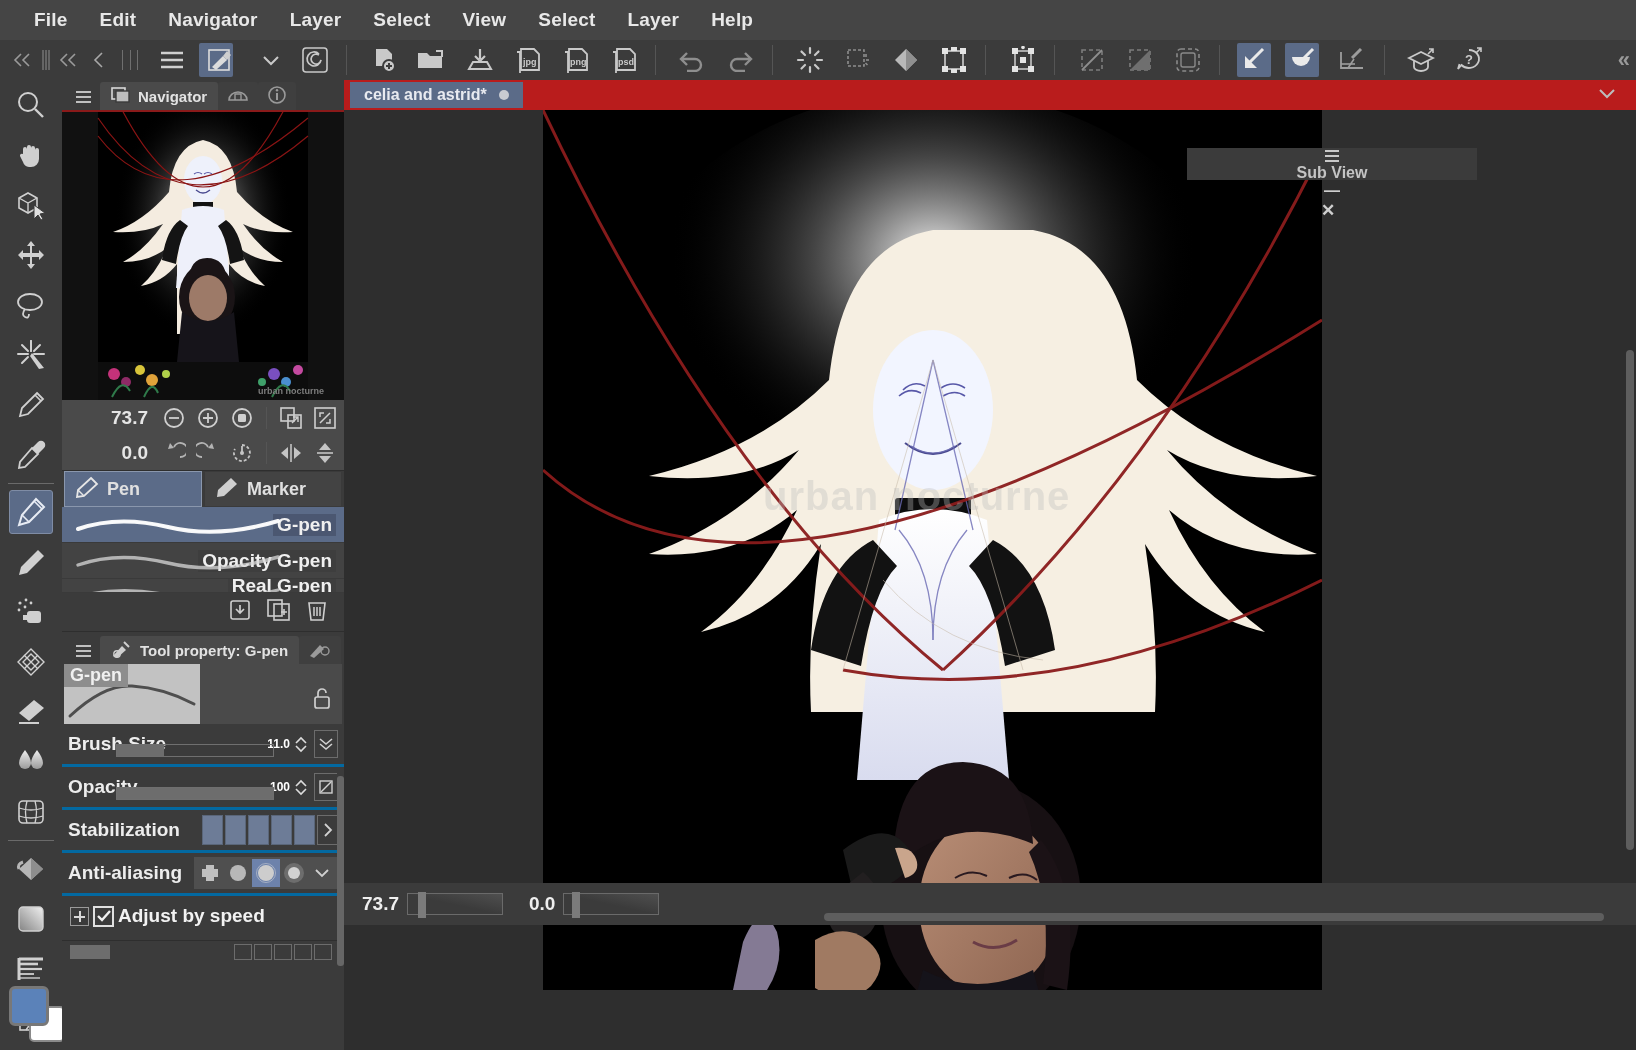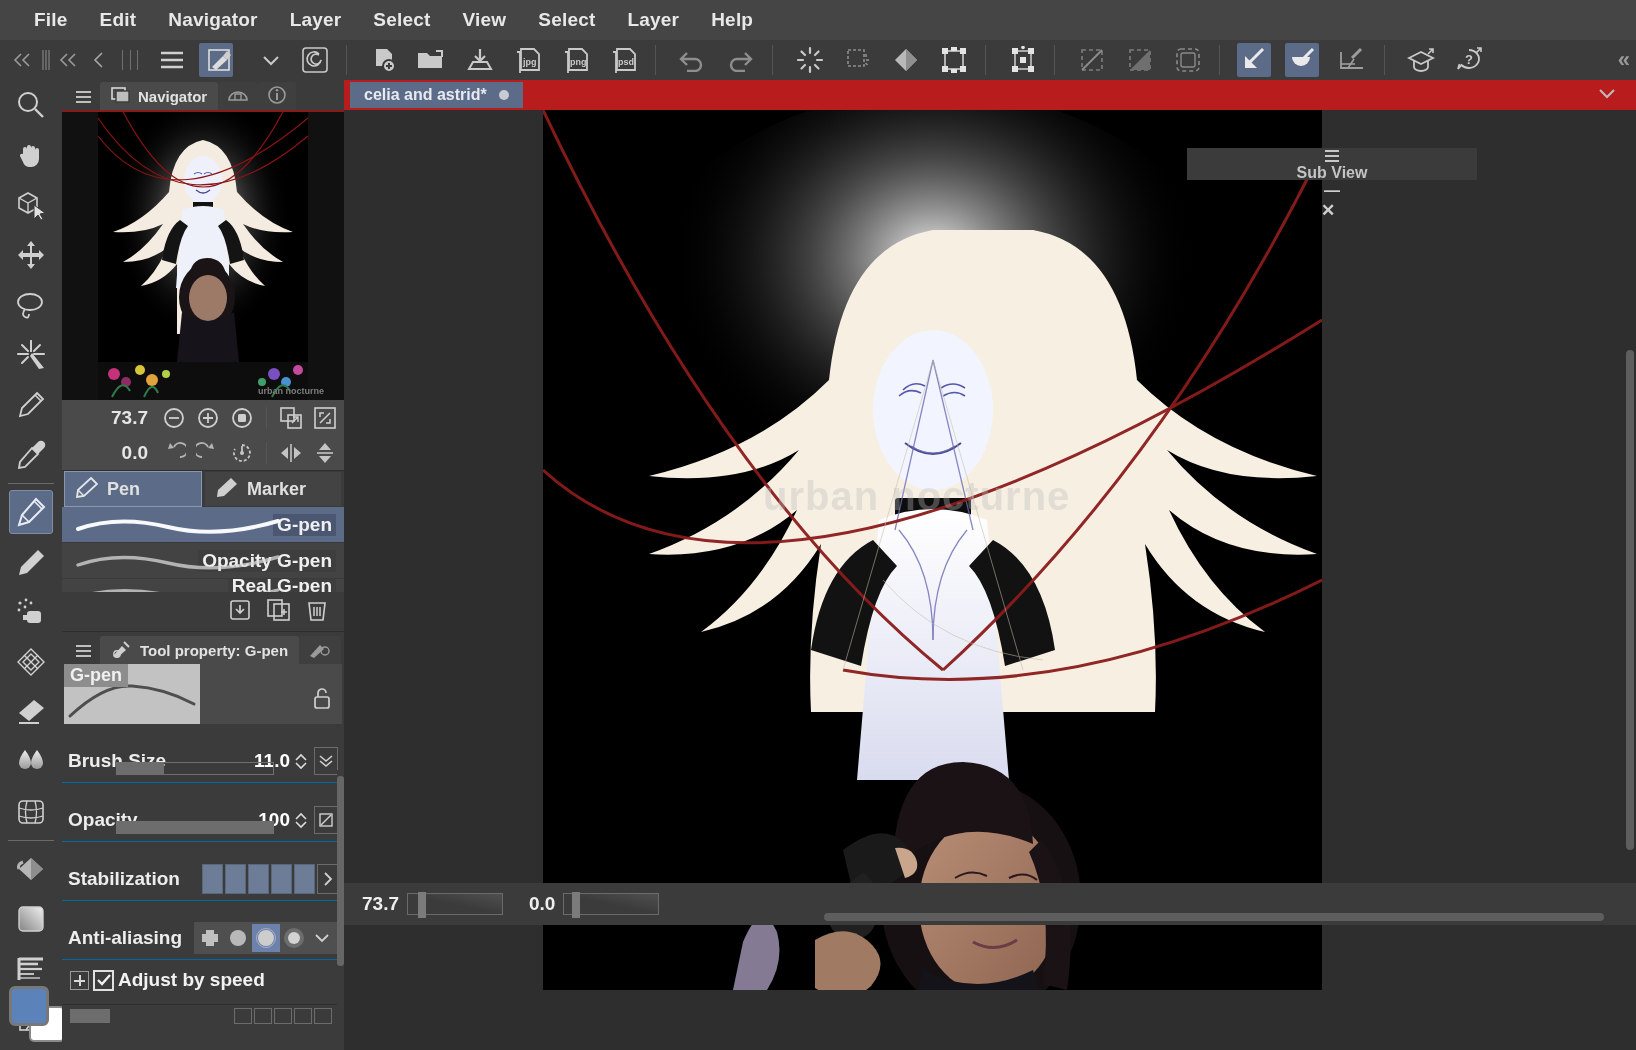--- a/index.html
+++ b/index.html
@@ -125,23 +125,23 @@
   .brush-actions { height: 38px; background:#3b3b3b; display:flex; align-items:center; justify-content:flex-end; gap: 14px; padding-right: 16px; }
 
   .tp-preview { height: 60px; background: #c2c2c2; margin: 0 2px; position: relative; display:flex; }
   .tp-preview .gp {
     position:absolute; left:0; top:0; background: #8d8d8d; color:#f0f0f0; font-size: 18px; padding: 1px 6px;
   }
   .tp-preview .wave { position:absolute; left:0; top:0; }
   .tp-right { flex:1; background:#4a4a4a; margin-left: 136px; position: relative; }
   .lockicon { position:absolute; right: 10px; top: 22px; color:#cfcfcf; }
 
-  .proprow { height: 43px; display:flex; align-items:center; position: relative; border-bottom: 1px solid #0369a1; padding: 0 6px; margin-top: 16px; }
+  .proprow { height: 43px; display:flex; align-items:center; position: relative; border-bottom: 3px solid #0369a1; padding: 0 6px; }
   .proprow .plabel { font-size: 19px; color: #ededed; }
-  .proprow .pval { font-size: 19px; color:#ffffff; margin-left:auto;text-align:right; }
+  .proprow .pval { font-size: 12px; color:#ffffff; margin-left:auto;text-align:right; }
   .slider-track { position:absolute; left: 54px; bottom: 7px; height: 13px; width: 158px; border:1px solid #6f6f6f; }
   .slider-fill { height: 100%; background:#6d6d6d; }
   .spin { width: 14px; margin-left: 4px; display:flex; flex-direction:column; align-items:center; color:#d8d8d8; }
   .boxbtn { width: 24px; height: 28px; border: 1px solid #6c6c6c; display:flex; align-items:center; justify-content:center; margin-left: 6px; color:#d0d0d0; }
 
   .aa-group { display:flex; margin-left: auto; background:#4f4f4f; padding: 2px; align-items:center; }
   .aa-cell { width: 28px; height: 28px; display:flex; align-items:center; justify-content:center; }
   .aa-cell.sel { background:#6d82ab; }
 
   .stab-group { display:flex; margin-left:auto; gap: 2px; align-items:center; }

